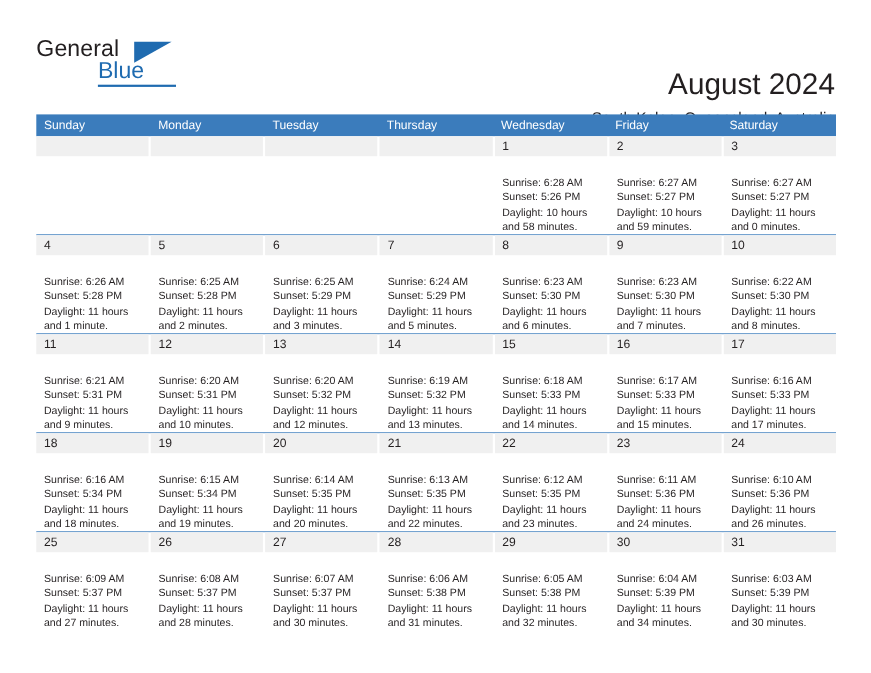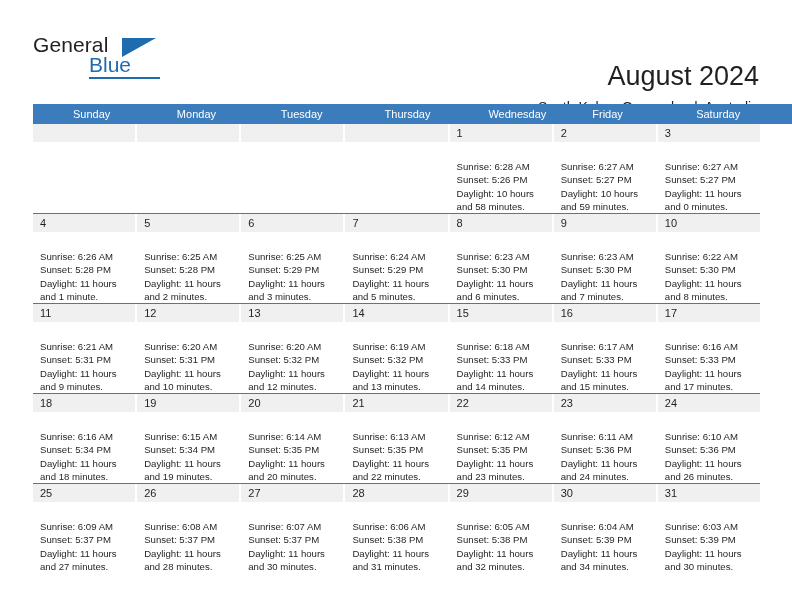--- a/index.html
+++ b/index.html
@@ -100,21 +100,20 @@
     left: 33px;
     top: 104px;
     width: 727px;
   }
 
   .weekday-row {
     display: flex;
     width: 727px;
     height: 20px;
     background: #3b7cbc;
-    padding-left: 33px;
   }
   .weekday {
     flex: 1 1 0;
     color: #ffffff;
     font-size: 11px;
     line-height: 20px;
     padding-left: 7px;
     box-sizing: border-box;
     white-space: nowrap;
   }

